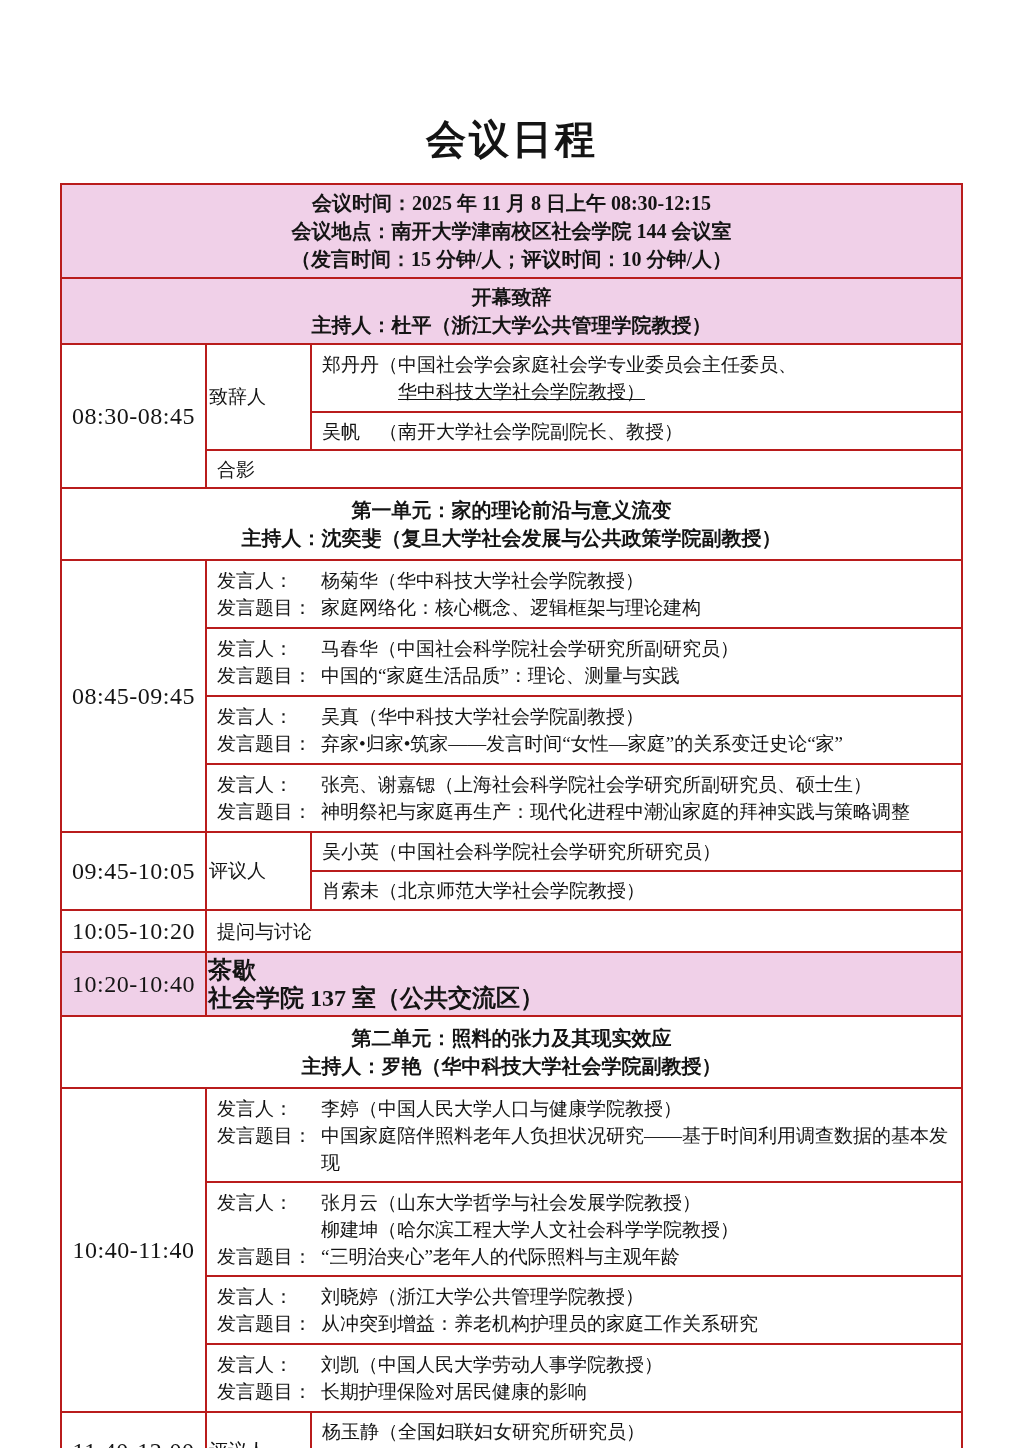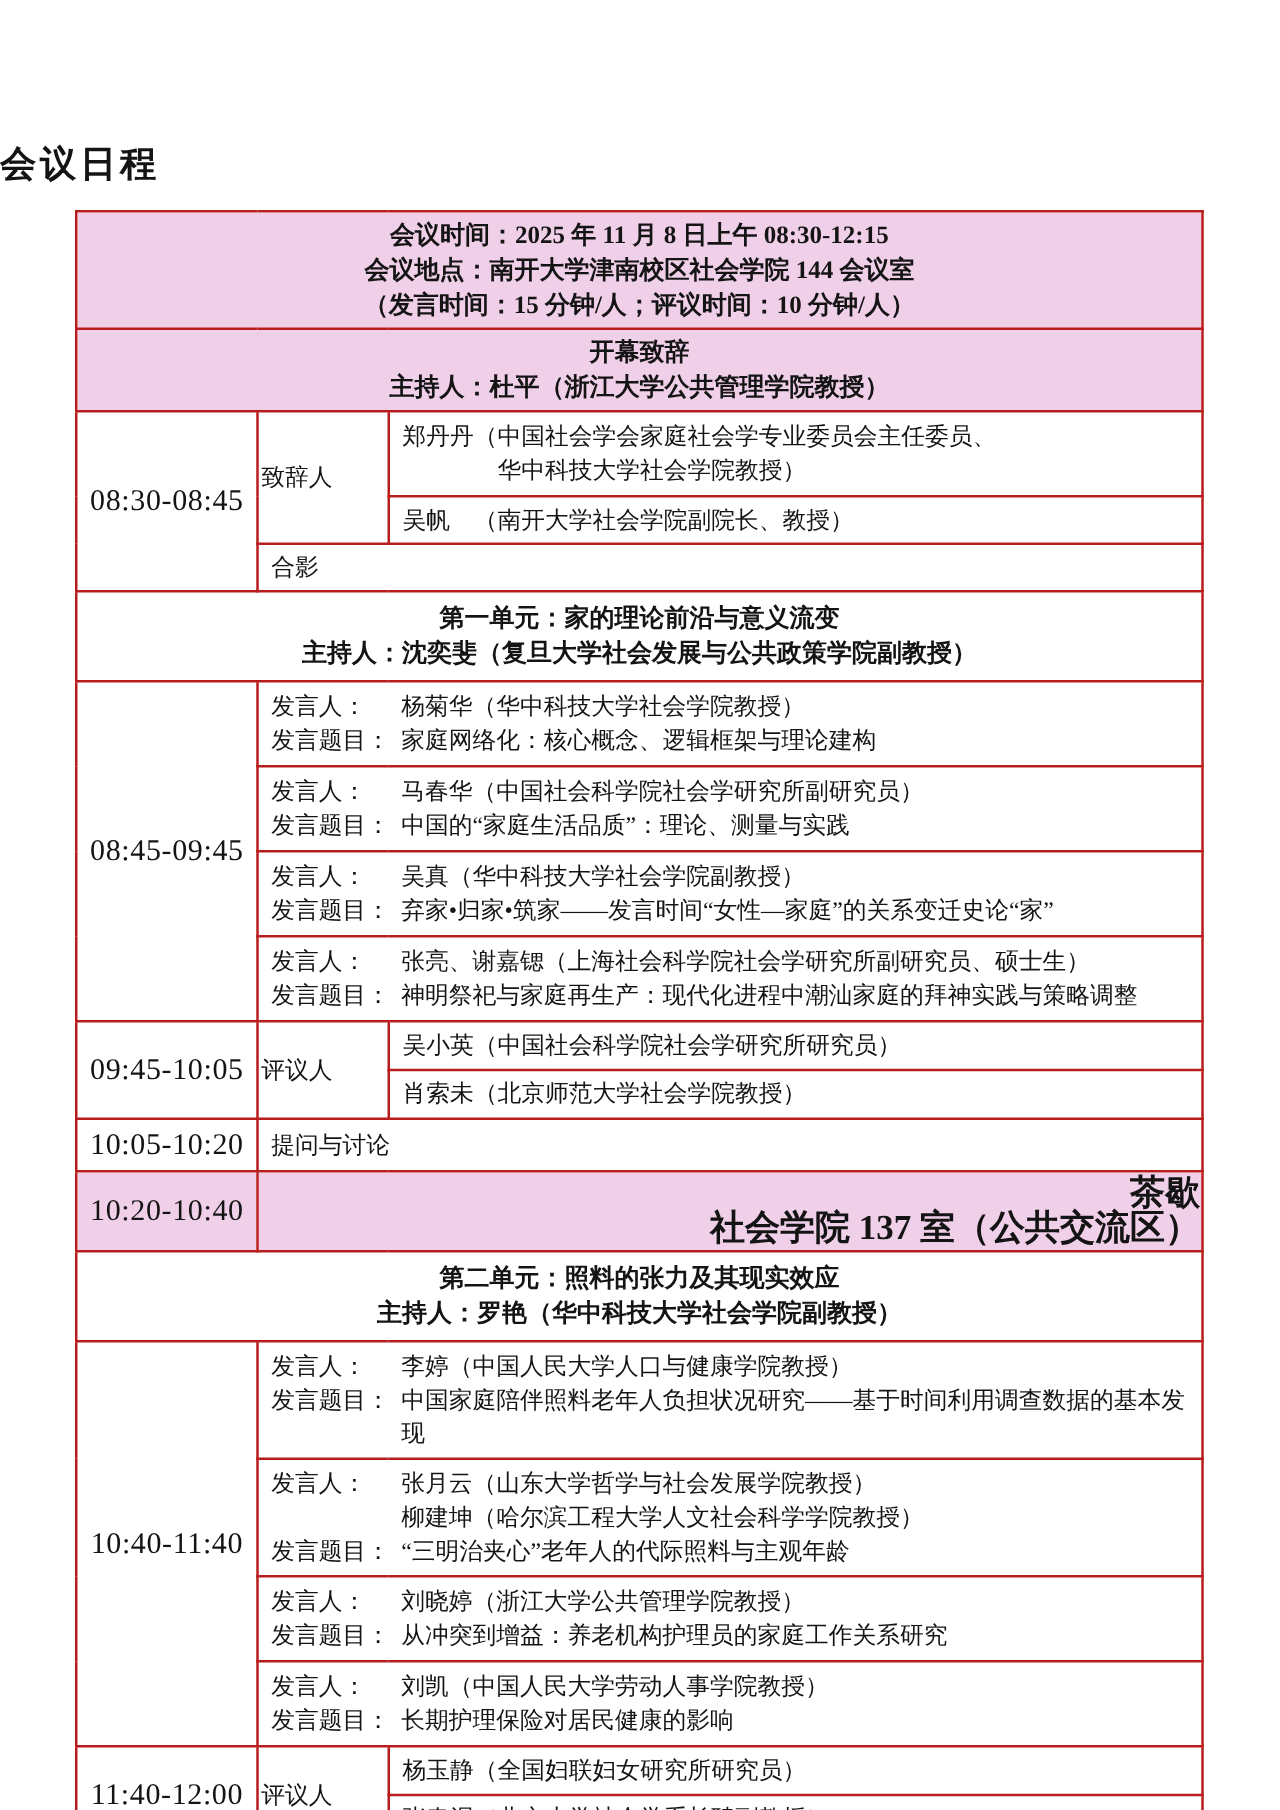--- a/index.html
+++ b/index.html
@@ -2,44 +2,44 @@
 <html><head>
 <meta charset="utf-8">
 <style>
   html,body{margin:0;padding:0;}
   body{
     width:1024px;height:1448px;background:#ffffff;color:#141414;
     font-family:"Liberation Serif","DejaVu Serif",serif;
     -webkit-font-smoothing:antialiased;
   }
   .page-title{
-    margin:0;padding:112px 0 16px 0;
-    font-size:29px;font-weight:700;letter-spacing:3px;
+    margin:0;padding:112px 0 16px 0;text-align:center;
+    font-size:40px;font-weight:700;letter-spacing:3px;
   }
   .table-wrap{margin:0 60px;}
   table.schedule{
     width:903px;border-collapse:collapse;table-layout:fixed;
     border:2px solid #1c1c1c;
   }
   td{border:2px solid #b91c1c;vertical-align:middle;overflow:hidden;}
   .pink{background:#f0d0e8;}
   .banner{
     text-align:center;font-weight:700;font-size:20px;line-height:28px;
     padding:4px 6px;
   }
   .c-time{
     text-align:center;font-size:24px;letter-spacing:0.5px;padding:2px 2px;
   }
   .c-role{font-size:19px;padding:2px 2px;}
   .c-main{font-size:19px;line-height:27px;padding:3px 8px 3px 10px;margin-left:40px;}
   .line{display:flex;}
   .lbl{flex:0 0 104px;}
   .val{flex:1;}
-  .indent{padding-left:76px;}
-  .center-cell{text-align:right;font-weight:700;font-size:28px;line-height:28px;}
+  .indent{padding-left:76px;text-decoration:underline;}
+  .center-cell{text-align:left;font-weight:700;font-size:24px;line-height:28px;}
 </style>
 </head>
 <body>
 
 <h1 class="page-title">会议日程</h1>
 
 <div class="table-wrap">
 <table class="schedule">
   <colgroup>
     <col style="width:145px">

